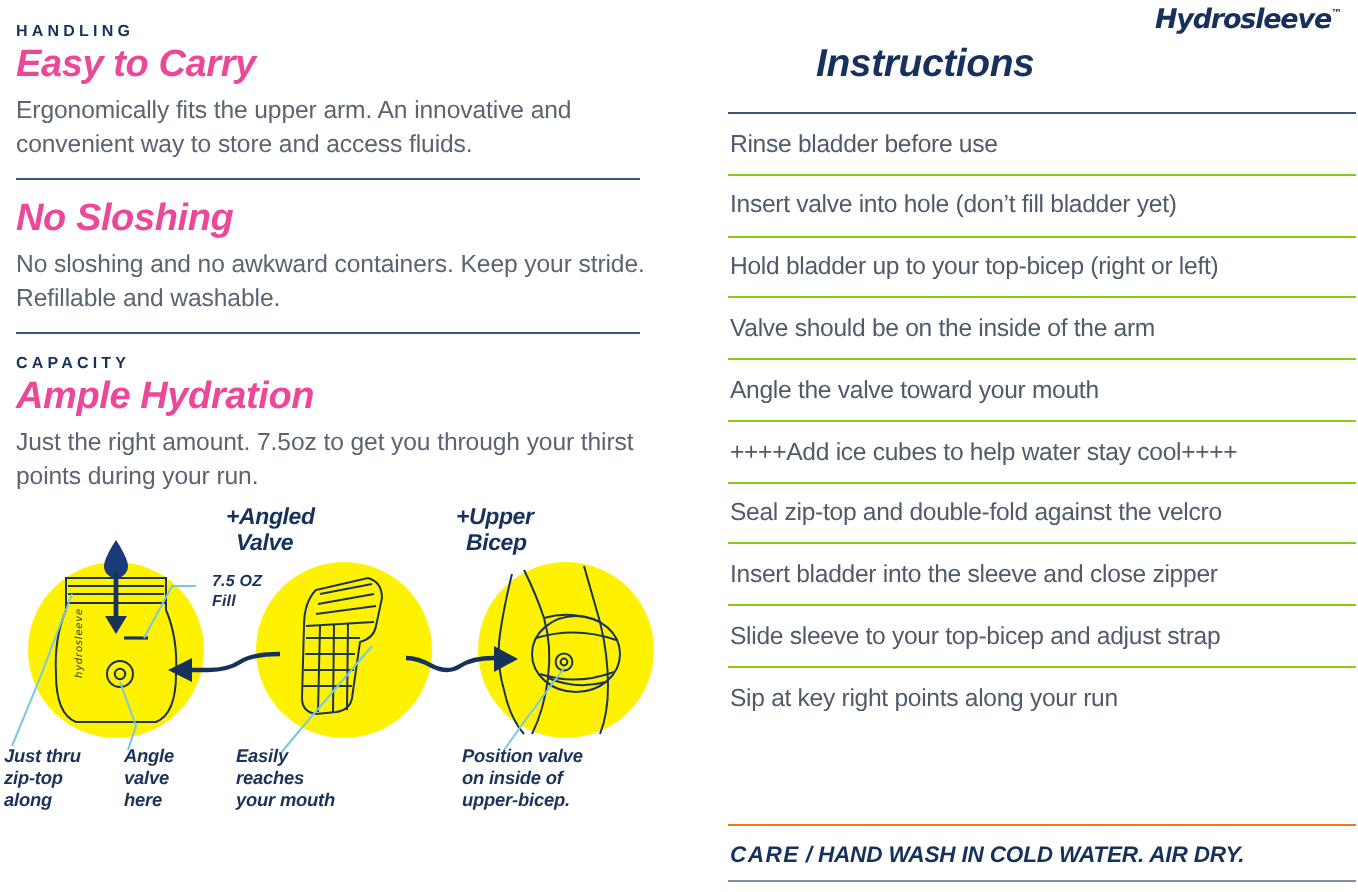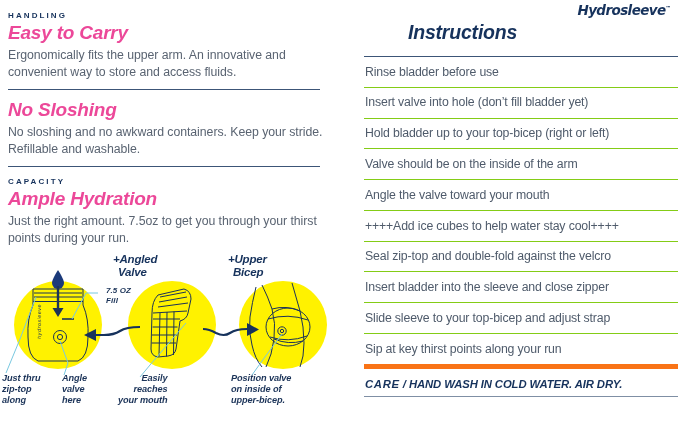--- a/index.html
+++ b/index.html
@@ -67,24 +67,24 @@
   }
   .instr-list{position:absolute;left:2px;top:56px;width:314px;}
   .instr-row{
     border-top:1px solid #84cc16;
     font-size:12.3px;color:#4f5b6b;
     line-height:15px;padding:7.6px 0 7.2px 1px;
     letter-spacing:-0.15px;white-space:nowrap;
   }
   .instr-row:first-child{border-top:1px solid #3c5577;}
   .care-row{
-    border-top:5px solid #f97316;
+    border-top:1px solid #f97316;
     padding:9px 0 6px 1px;
     font-size:11.3px;font-style:italic;font-weight:bold;
-    color:#16325c;letter-spacing:-0.1px;white-space:nowrap;
+    color:#16325c;letter-spacing:-0.1px;white-space:nowrap;margin-top:48px;
   }
   .care-row .care-k{letter-spacing:0.7px;}
   .care-bottom{border-top:1px solid #7f8fa4;height:0;}
 </style>
 </head>
 <body>
 
 <div class="page">
 
   <div class="col-left">
@@ -204,21 +204,21 @@
       <div class="dcap" style="left:2px;top:120px;">
         <span>Just thru</span><br>
         <span>zip-top</span><br>
         <span>along</span>
       </div>
       <div class="dcap" style="left:62px;top:120px;">
         <span>Angle</span><br>
         <span>valve</span><br>
         <span>here</span>
       </div>
-      <div class="dcap" style="left:118px;top:120px;text-align:right;">
+      <div class="dcap" style="left:118px;top:120px;">
         <span>Easily</span><br>
         <span>reaches</span><br>
         <span>your mouth</span>
       </div>
       <div class="dcap" style="left:231px;top:120px;">
         <span>Position valve</span><br>
         <span>on inside of</span><br>
         <span>upper-bicep.</span>
       </div>
     </div>
@@ -232,19 +232,19 @@
     <div class="instr-list">
       <div class="instr-row">Rinse bladder before use</div>
       <div class="instr-row">Insert valve into hole (don’t fill bladder yet)</div>
       <div class="instr-row">Hold bladder up to your top-bicep (right or left)</div>
       <div class="instr-row">Valve should be on the inside of the arm</div>
       <div class="instr-row">Angle the valve toward your mouth</div>
       <div class="instr-row">++++Add ice cubes to help water stay cool++++</div>
       <div class="instr-row">Seal zip-top and double-fold against the velcro</div>
       <div class="instr-row">Insert bladder into the sleeve and close zipper</div>
       <div class="instr-row">Slide sleeve to your top-bicep and adjust strap</div>
-      <div class="instr-row">Sip at key thirst points along your run</div>
+      <div class="instr-row">Sip at key right points along your run</div>
       <div class="care-row"><span class="care-k">CARE</span><span> / </span><span>HAND WASH IN COLD WATER. AIR DRY.</span></div>
       <div class="care-bottom"></div>
     </div>
   </div>
 
 </div>
 
 </body></html>

